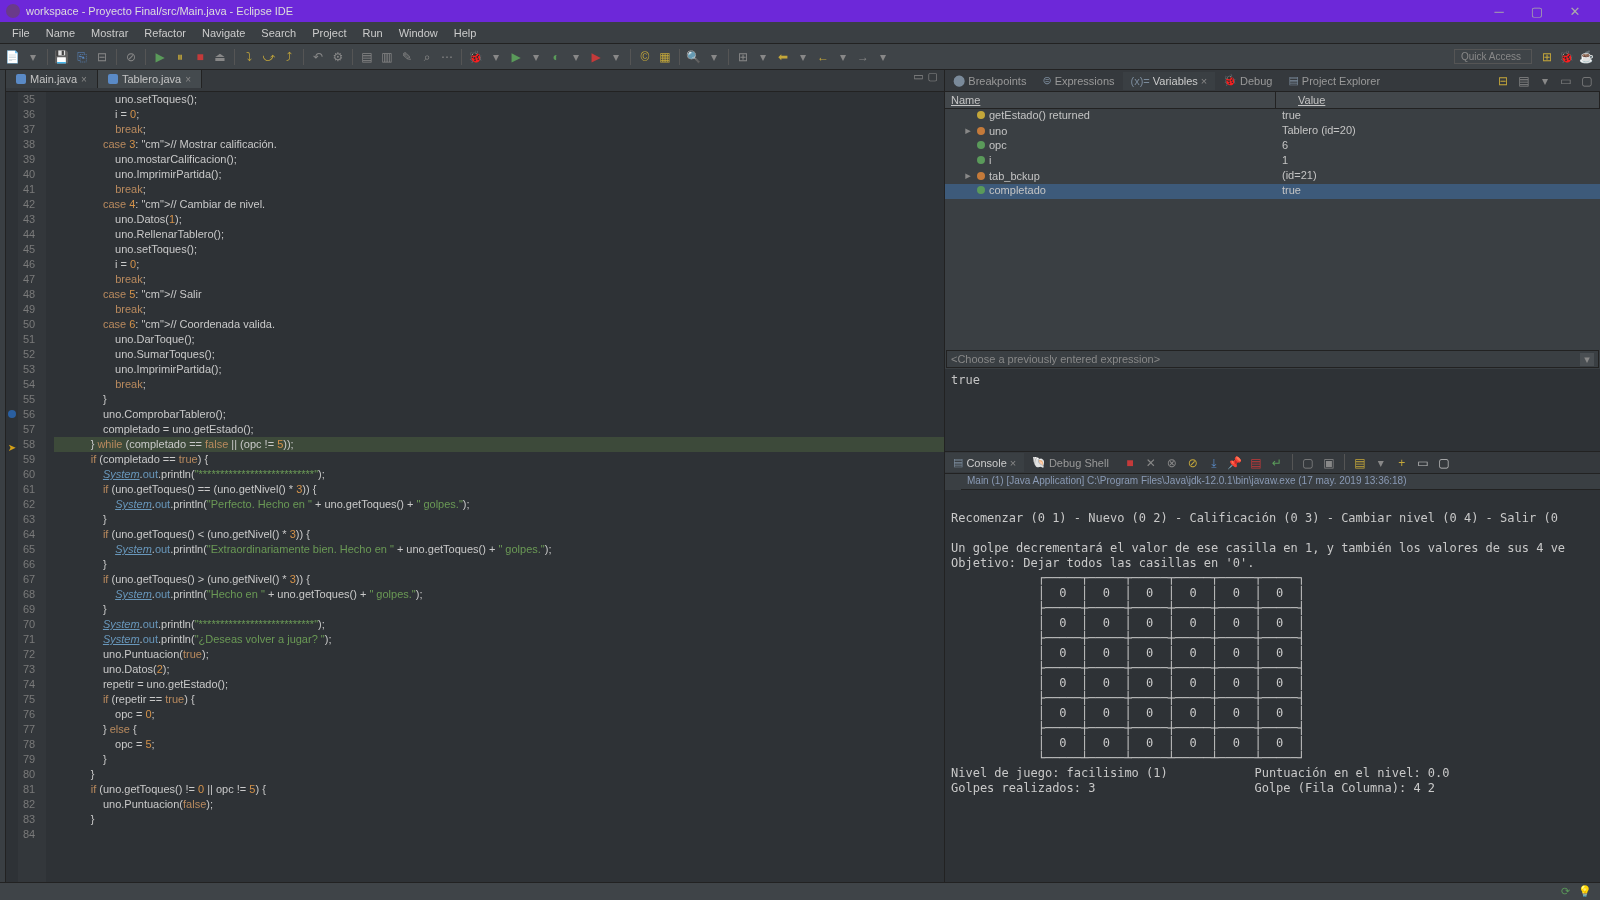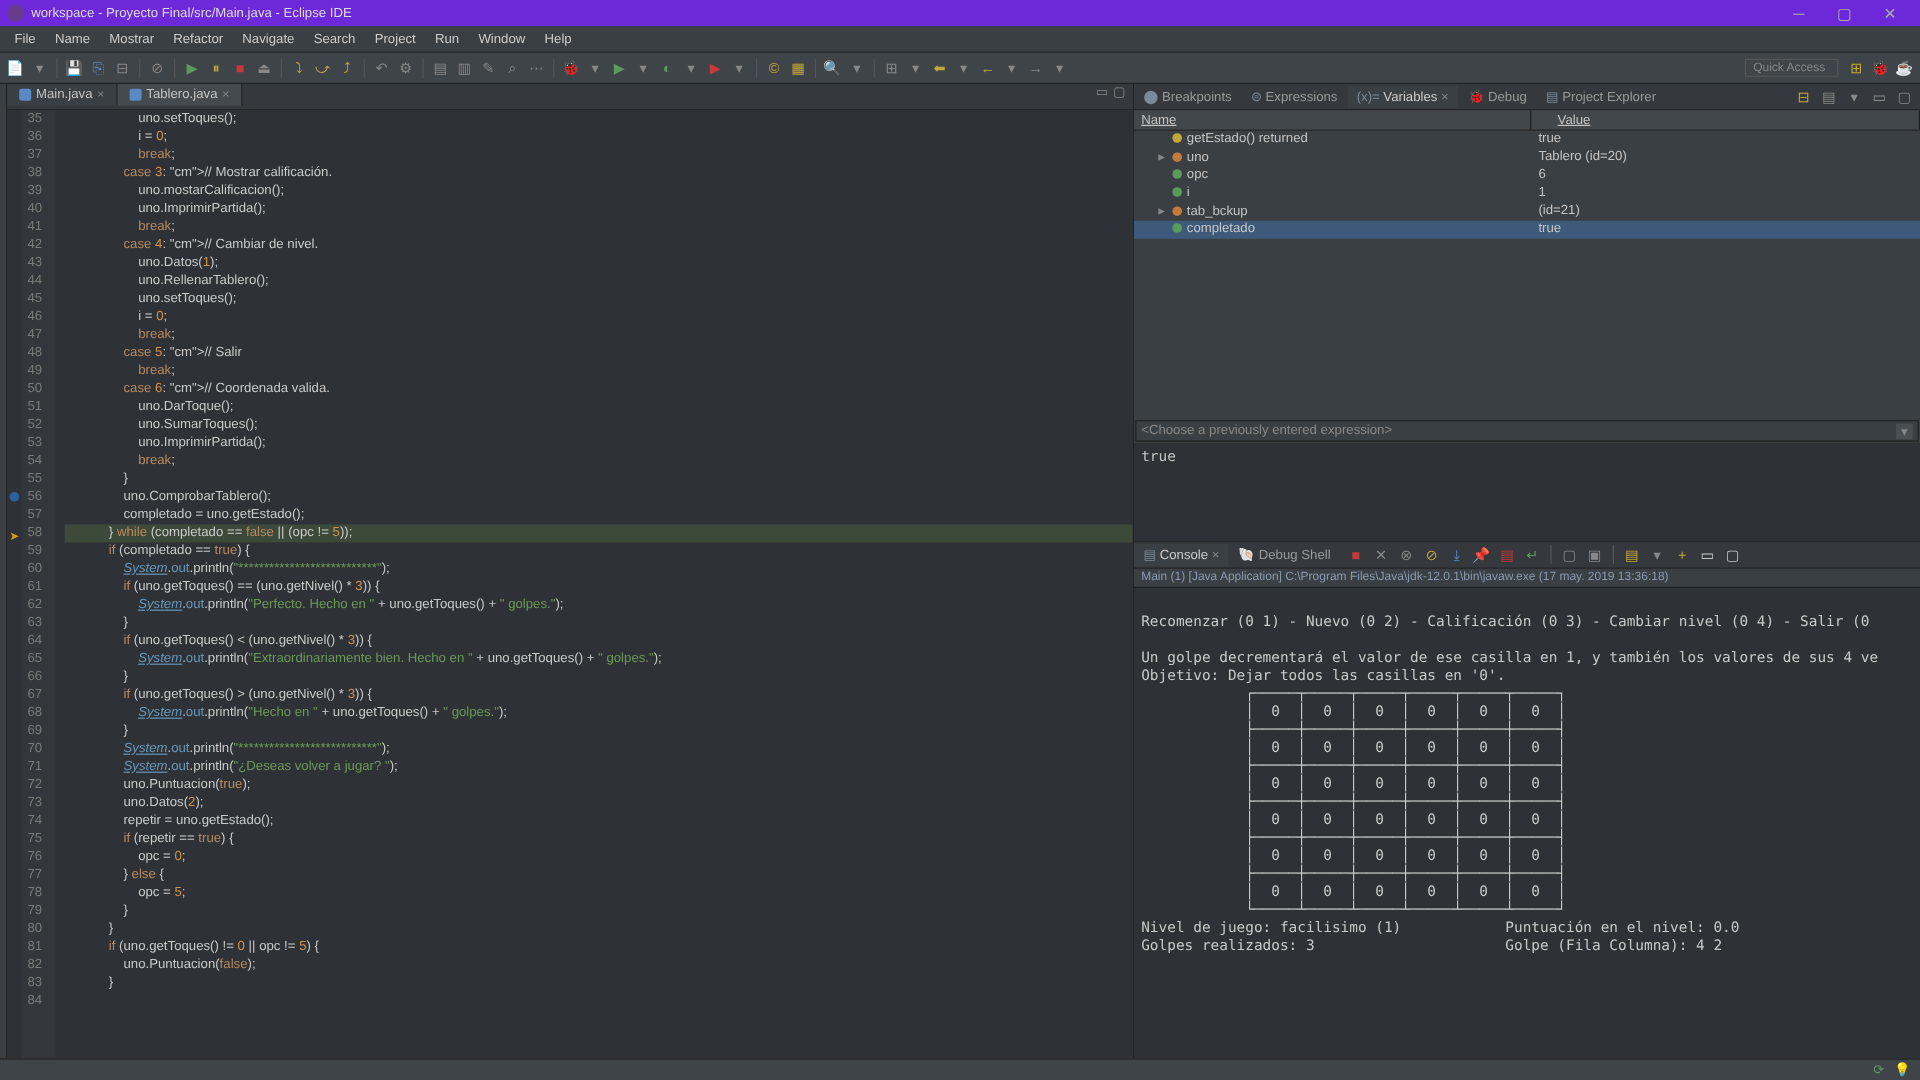--- a/index.html
+++ b/index.html
@@ -61,21 +61,21 @@
 .var-row .exp { width:10px; text-align:center; color:#888; }
 .var-row .dot { width:8px; height:8px; background:#c47a3a; border-radius:50%; display:inline-block; }
 .var-row .dot.g { background:#5a9a5a; }
 .var-row .dot.y { background:#c4a73a; }
 .expr-input { height:18px; background:#3a3f43; border:1px solid #222; display:flex; align-items:center; padding:0 4px; font-size:10px; color:#888; margin:1px; }
 .expr-input .dd { margin-left:auto; width:14px; text-align:center; cursor:pointer; background:#4a4f53; }
 .expr-result { flex:0 0 82px; background:#2e3236; padding:4px 6px; font-family:Consolas,monospace; font-size:12px; }
 
 .console-pane { flex:1; display:flex; flex-direction:column; }
 .console-head { height:22px; background:#35393d; display:flex; align-items:center; border-bottom:1px solid #222; font-size:10px; }
-.console-status { height:16px; background:#3a3f43; padding:1px 6px; font-size:10px; color:#8a9ab5; border-bottom:1px solid #222; }
+.console-status { height:16px; background:#3a3f43; padding:1px 6px; font-size:10px; color:#8a9ab5; border-bottom:1px solid #222;margin-left:16px; }
 .console-out { flex:1; background:#2e3236; padding:6px; font-family:Consolas,monospace; font-size:12px; line-height:15px; color:#c9c9c9; white-space:pre; overflow:hidden; }
 
 .statusbar { height:18px; background:#3f4448; border-top:1px solid #222; display:flex; align-items:center; padding:0 8px; }
 .statusbar .sync { margin-left:auto; color:#5a9a5a; }
 .statusbar .tip { margin-left:8px; color:#c4a73a; }
 </style>
 </head>
 <body>
 
 <div class="titlebar">

